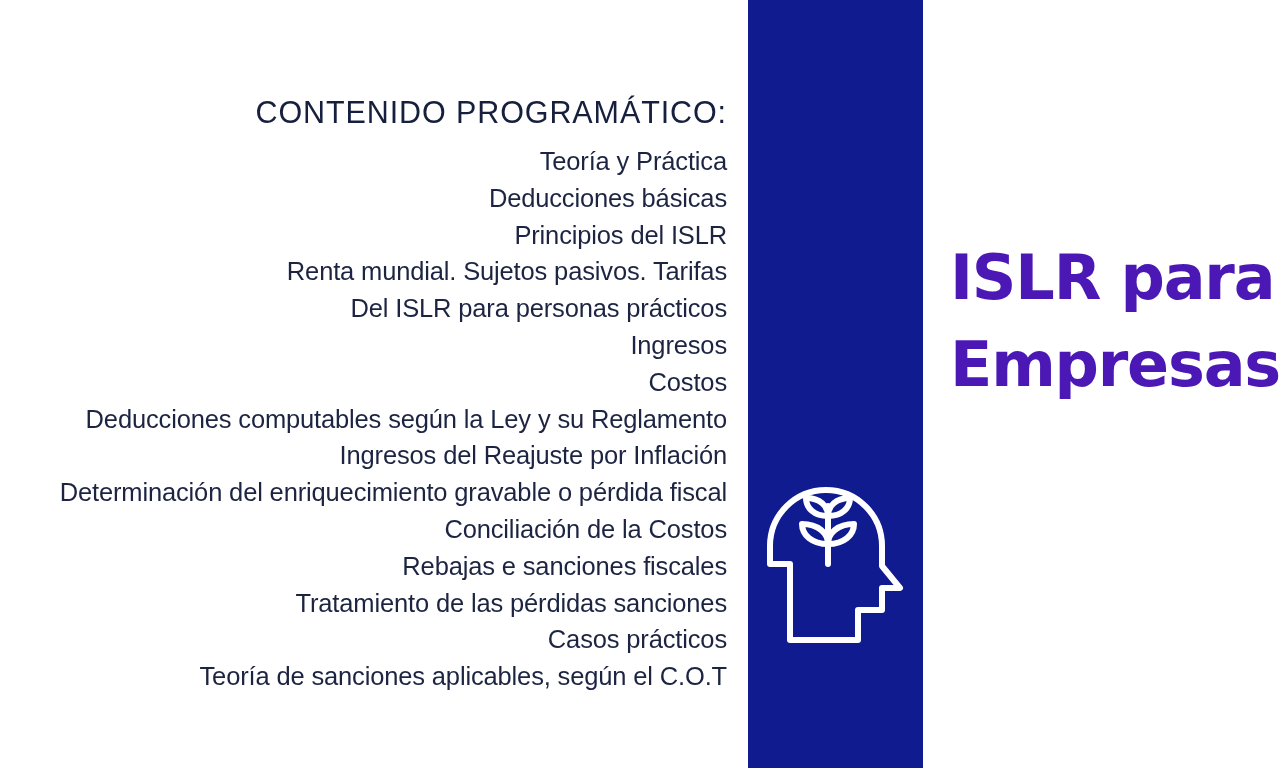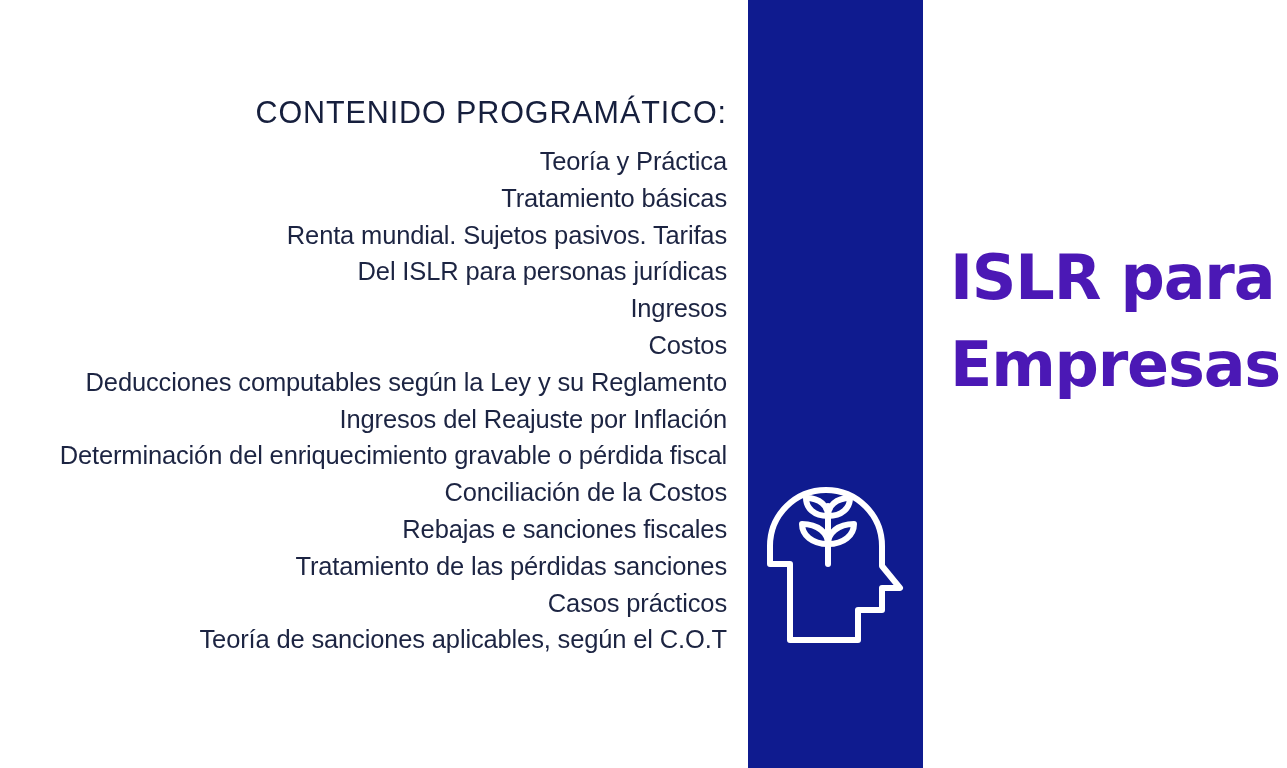--- a/index.html
+++ b/index.html
@@ -104,23 +104,24 @@
 <body>
 
 <div class="slide">
 
   <div class="content-column">
 
     <div class="program-heading">CONTENIDO PROGRAMÁTICO:</div>
 
     <ul class="topic-list">
       <li class="topic-item">Teoría y Práctica</li>
-      <li class="topic-item">Tratamiento básicas</li>
+      <li class="topic-item">Deducciones básicas</li>
+      <li class="topic-item">Principios del ISLR</li>
       <li class="topic-item">Renta mundial. Sujetos pasivos. Tarifas</li>
-      <li class="topic-item">Del ISLR para personas jurídicas</li>
+      <li class="topic-item">Del ISLR para personas prácticos</li>
       <li class="topic-item">Ingresos</li>
       <li class="topic-item">Costos</li>
       <li class="topic-item">Deducciones computables según la Ley y su Reglamento</li>
       <li class="topic-item">Ingresos del Reajuste por Inflación</li>
       <li class="topic-item">Determinación del enriquecimiento gravable o pérdida fiscal</li>
       <li class="topic-item">Conciliación de la Costos</li>
       <li class="topic-item">Rebajas e sanciones fiscales</li>
       <li class="topic-item">Tratamiento de las pérdidas sanciones</li>
       <li class="topic-item">Casos prácticos</li>
       <li class="topic-item">Teoría de sanciones aplicables, según el C.O.T</li>

